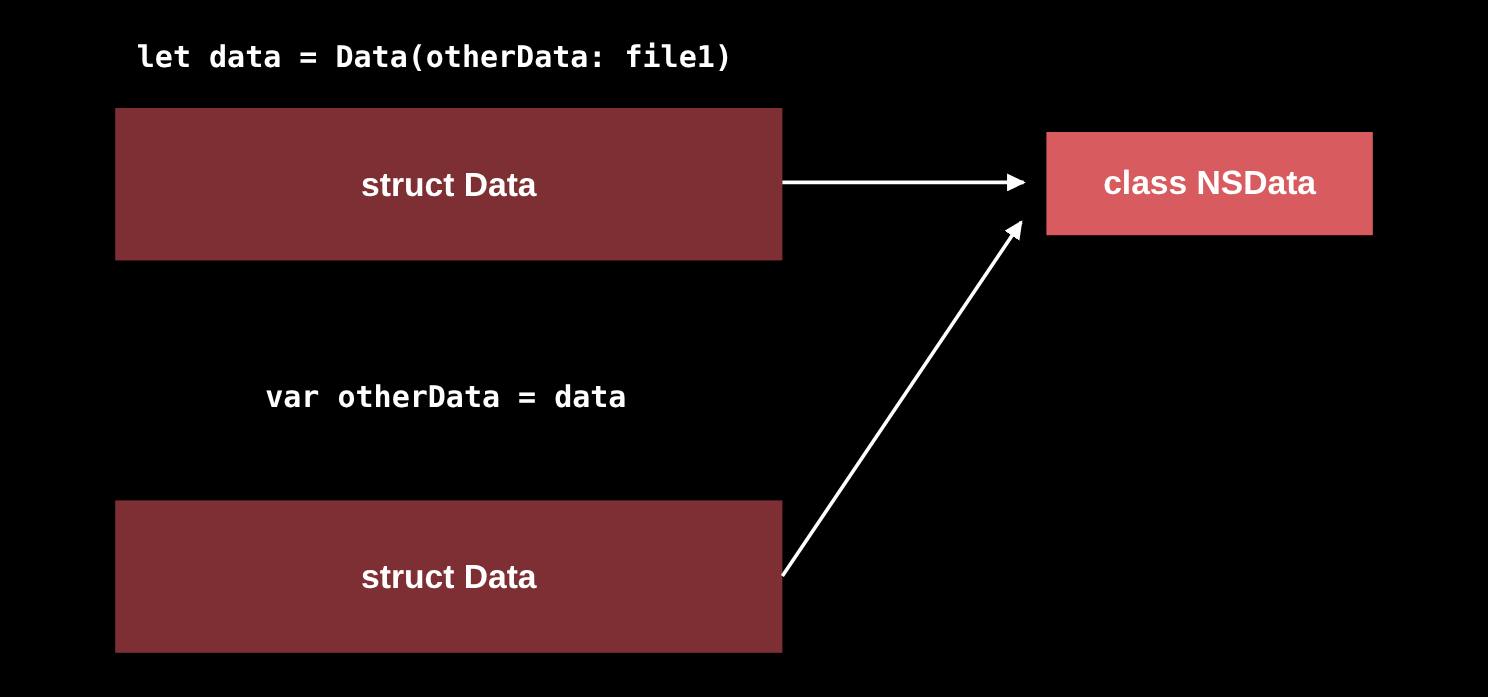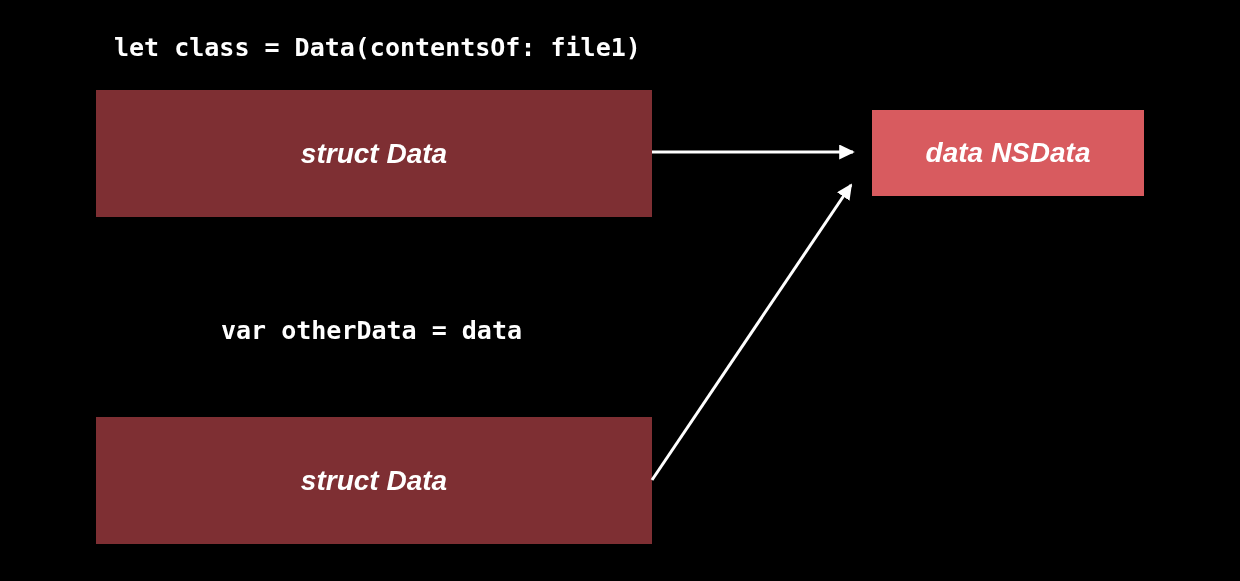--- a/index.html
+++ b/index.html
@@ -27,21 +27,20 @@
   .code1 { left: 114px; top: 33px; }
   .code2 { left: 221px; top: 316px; text-align: center; }
   .box {
     position: absolute;
     display: flex;
     align-items: center;
     justify-content: center;
     color: var(--text, #ffffff);
     font-size: 28px;
     font-weight: 600;
-    font-style: italic;
   }
   .struct-box {
     background: var(--struct-box, #7E2F33);
     left: 96px;
     width: 556px;
     height: 127px;
   }
   .struct1 { top: 90px; }
   .struct2 { top: 417px; }
   .class-box {
@@ -58,34 +57,34 @@
     width: 1240px;
     height: 581px;
     pointer-events: none;
   }
 </style>
 </head>
 <body>
 
 <div class="canvas" style="--bg: #000000; --struct-box: #7E2F33; --class-box: #D85B5F; --text: #FFFFFF;">
 
-  <div class="code code1">let class = Data(contentsOf: file1)</div>
+  <div class="code code1">let data = Data(otherData: file1)</div>
 
   <div class="box struct-box struct1">
     <span>struct Data</span>
   </div>
 
   <div class="code code2">var otherData = data</div>
 
   <div class="box struct-box struct2">
     <span>struct Data</span>
   </div>
 
   <div class="box class-box">
-    <span>data NSData</span>
+    <span>class NSData</span>
   </div>
 
   <svg class="arrows" viewBox="0 0 1240 581" xmlns="http://www.w3.org/2000/svg">
     <defs>
       <marker id="ah" markerUnits="strokeWidth" markerWidth="5.6" markerHeight="5" refX="4.6" refY="2.5" orient="auto">
         <path d="M0,0 L5.2,2.5 L0,5 z" fill="#ffffff"></path>
       </marker>
     </defs>
     <line x1="652" y1="152" x2="853" y2="152" stroke="#ffffff" stroke-width="3" marker-end="url(#ah)"></line>
     <line x1="652" y1="480" x2="851" y2="185" stroke="#ffffff" stroke-width="3" marker-end="url(#ah)"></line>

